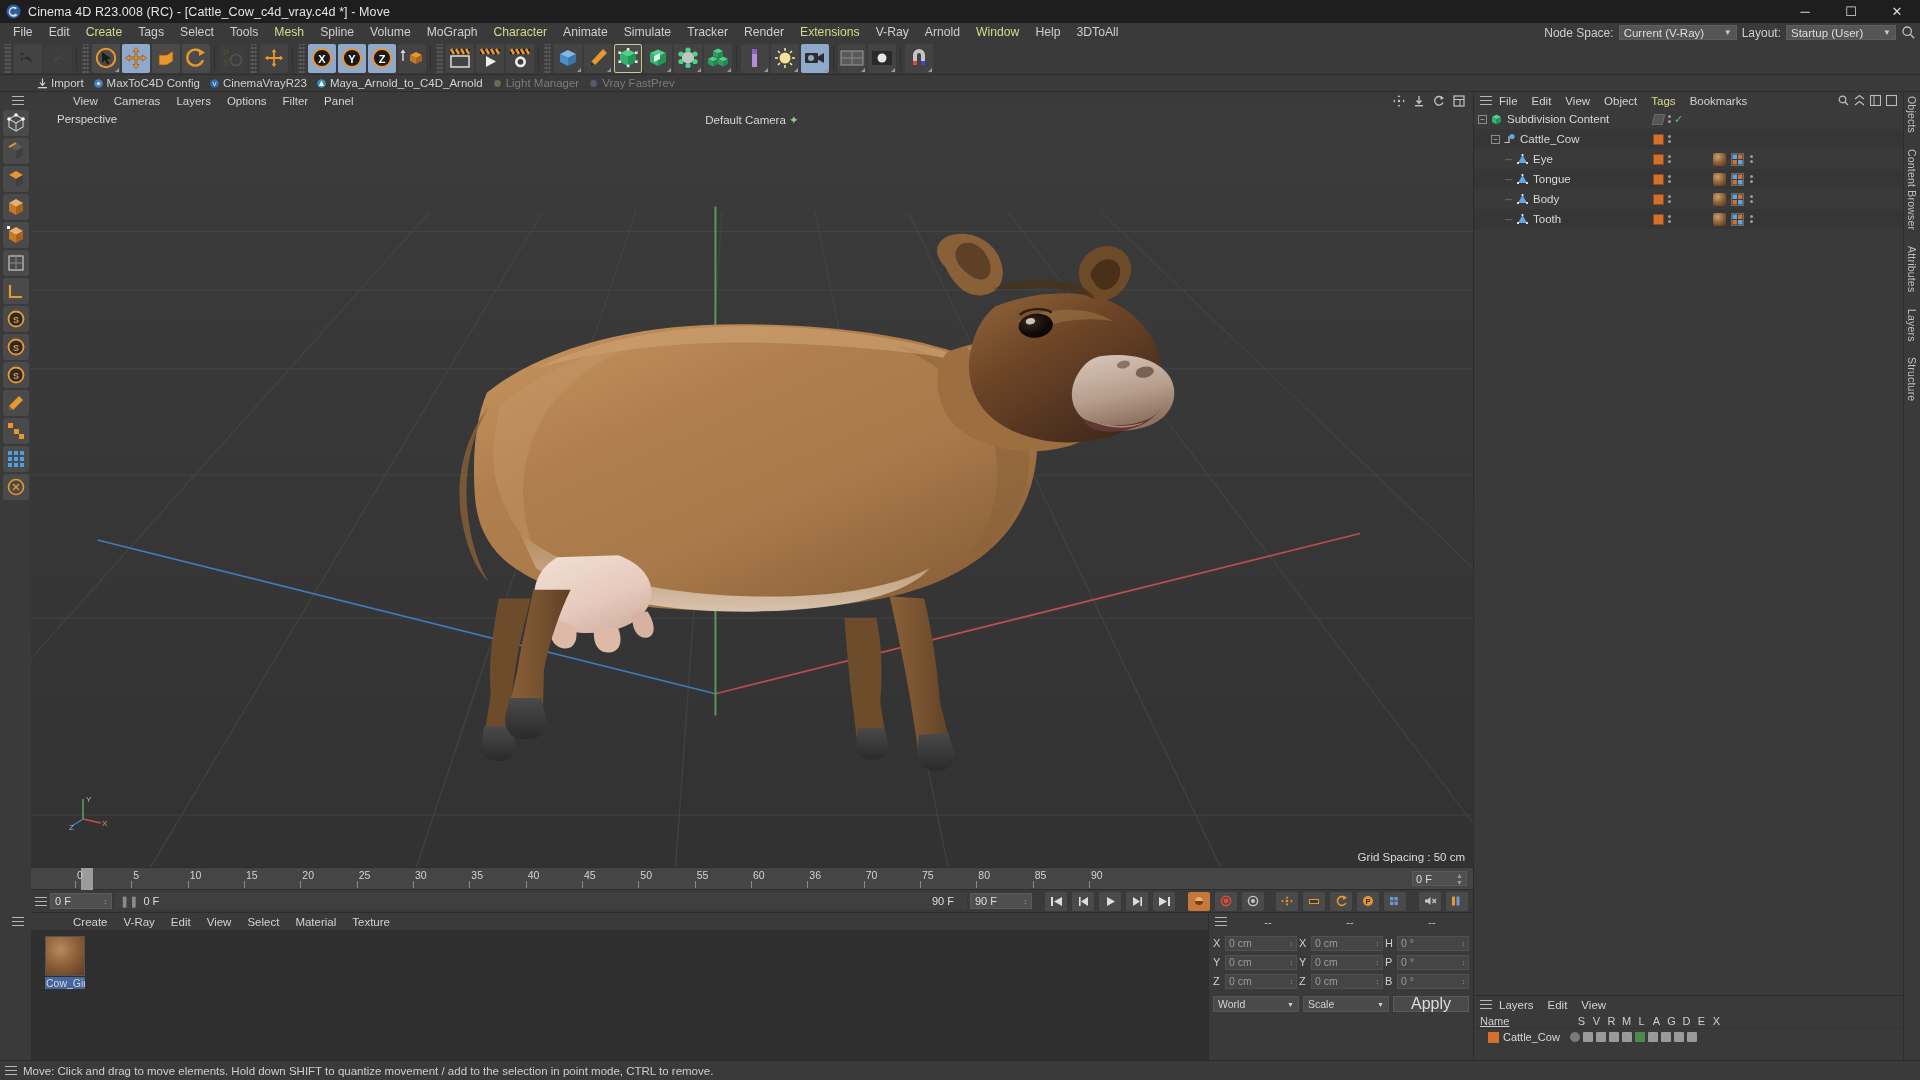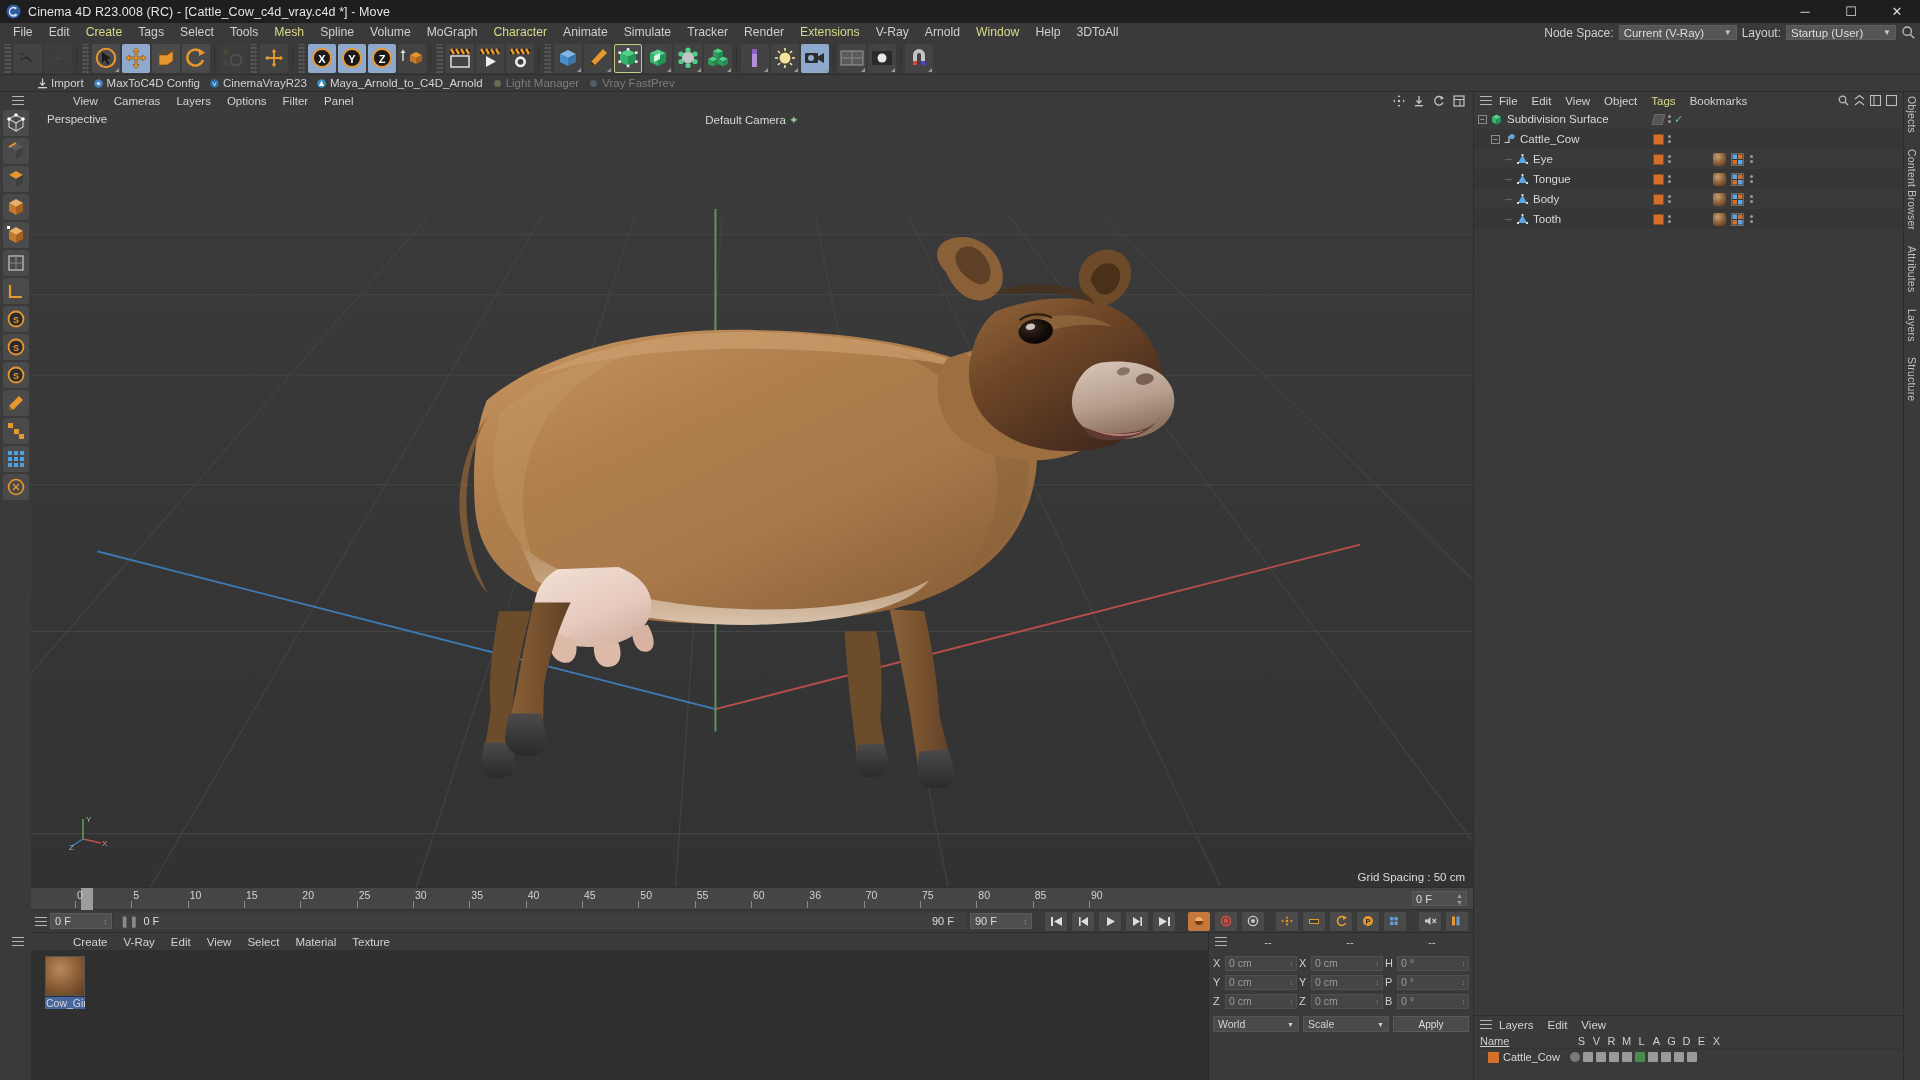--- a/index.html
+++ b/index.html
@@ -91,21 +91,21 @@
   
   .vpbar { height:17px; background:#3a3a3a; display:flex; align-items:center;
      padding-left:34px; flex:0 0 17px; }
   .vpbar .vm { font-size:11.5px; color:#d2d2d2; padding:0 8px; }
   .vpbar .icons { margin-left:auto; display:flex; gap:8px; padding-right:8px; }
 
   
   .viewport { flex:1; position:relative; overflow:hidden;
       background:linear-gradient(#3a3a3a 0%,#363636 45%,#333 100%); min-height:0; }
   .vplabel { position:absolute; font-size:11.5px; color:#d8d8d8; }
-  #vpL { left:16px; top:4px; }
+  #vpL { left:26px; top:4px; }
   #vpC { left:50%; transform:translateX(-50%); top:4px; }
   #vpG { right:8px; bottom:4px; color:#dcdcdc; }
   .axis-gizmo { position:absolute; left:38px; bottom:34px; width:44px; height:40px; }
 
   
   .timeline { height:22px; background:#454545; flex:0 0 22px; position:relative;
      border-top:1px solid #2e2e2e; }
   .tmtick { position:absolute; top:0; height:22px; font-size:10.5px; color:#d3d3d3; }
   .tmtick i { position:absolute; left:0; top:13px; width:1px; height:7px; background:#8a8a8a; }
   .tmtick b { position:absolute; left:2px; top:1px; font-weight:normal; }
@@ -145,21 +145,21 @@
   .crow { display:flex; align-items:center; height:18px; gap:2px; margin-bottom:1px; }
   .clab { width:10px; font-size:11px; color:#cfcfcf; text-align:left; }
   .cinput { flex:1; height:15px; background:#454545; border:1px solid #505050;
       font-size:10.5px; color:#9b9b9b; display:flex; align-items:center; padding:0 3px; }
   .cinput .sp { margin-left:auto; font-size:7px; color:#8a8a8a; line-height:7px; }
   .crow2 { display:flex; gap:4px; padding:5px 4px; align-items:center; }
   .csel { flex:1; height:16px; background:#4a4a4a; border:1px solid #555; font-size:10.5px;
       color:#d2d2d2; display:flex; align-items:center; padding:0 4px; }
   .csel .arw { margin-left:auto; font-size:7px; }
   .capply { width:76px; height:16px; background:#4a4a4a; border:1px solid #5a5a5a;
-      font-size:10px; color:#ddd; display:flex; align-items:center; justify-content:center; }
+      font-size:16px; color:#ddd; display:flex; align-items:center; justify-content:center; }
 
   
   .rightcol { width:430px; flex:0 0 430px; display:flex; flex-direction:column;
       background:#3a3a3a; border-left:1px solid #2d2d2d; }
   .objbar { height:17px; display:flex; align-items:center; padding-left:6px; gap:0; flex:0 0 17px; }
   .objbar .om { font-size:11.5px; color:#d2d2d2; padding:0 7px; }
   .objbar .om.yellow { color:#d9d98a; }
   .objbar .right { margin-left:auto; display:flex; gap:5px; padding-right:6px; }
 
   .objtree { flex:1; background:#3a3a3a; overflow:hidden; position:relative; display:flex; }
@@ -1248,21 +1248,21 @@
         <div class="treecol" id="objRows">
             <div class="orow" style="padding-left: 4px;">
               <span class="exp">−</span>
               <span class="oicon">
                 <svg width="13" height="13" viewBox="0 0 13 13">
                   <path d="M2 4 L6.5 1.6 L11 4 L6.5 6.4 Z" fill="#4fd18a"></path>
                   <path d="M2 4 L2 9 L6.5 11.4 L6.5 6.4 Z" fill="#33b36d"></path>
                   <path d="M6.5 6.4 L11 4 L11 9 L6.5 11.4 Z" fill="#229455"></path>
                 </svg>
               </span>
-              <span>Subdivision Surface</span>
+              <span>Subdivision Content</span>
             </div>
             <div class="orow alt" style="padding-left: 17px;">
               <span class="exp">−</span>
               <span class="oicon">
                 <svg width="13" height="13" viewBox="0 0 13 13">
                   <path d="M1.5 9.5 L6 9.5 L6 3" stroke="#c8c8c8" stroke-width="1.2" fill="none"></path>
                   <circle cx="9" cy="3.5" r="2.6" fill="#5fa8e8"></circle>
                 </svg>
               </span>
               <span>Cattle_Cow</span>
@@ -1498,13 +1498,21 @@
       <div id="edgeTabs" style="display:flex;flex-direction:column;gap:16px;align-items:center">
           <span class="etab">Objects</span>
           <span class="etab">Content Browser</span>
           <span class="etab">Attributes</span>
           <span class="etab">Layers</span>
           <span class="etab">Structure</span>
         </div>
     </div>
   </div>
 
+  <div class="statusbar">
+    <span class="hmb">
+        <i></i>
+        <i></i>
+        <i></i>
+      </span>
+    <span class="txt">Move: Click and drag to move elements. Hold down SHIFT to quantize movement / add to the selection in point mode, CTRL to remove.</span>
+  </div>
 </div>
 
 </body></html>

